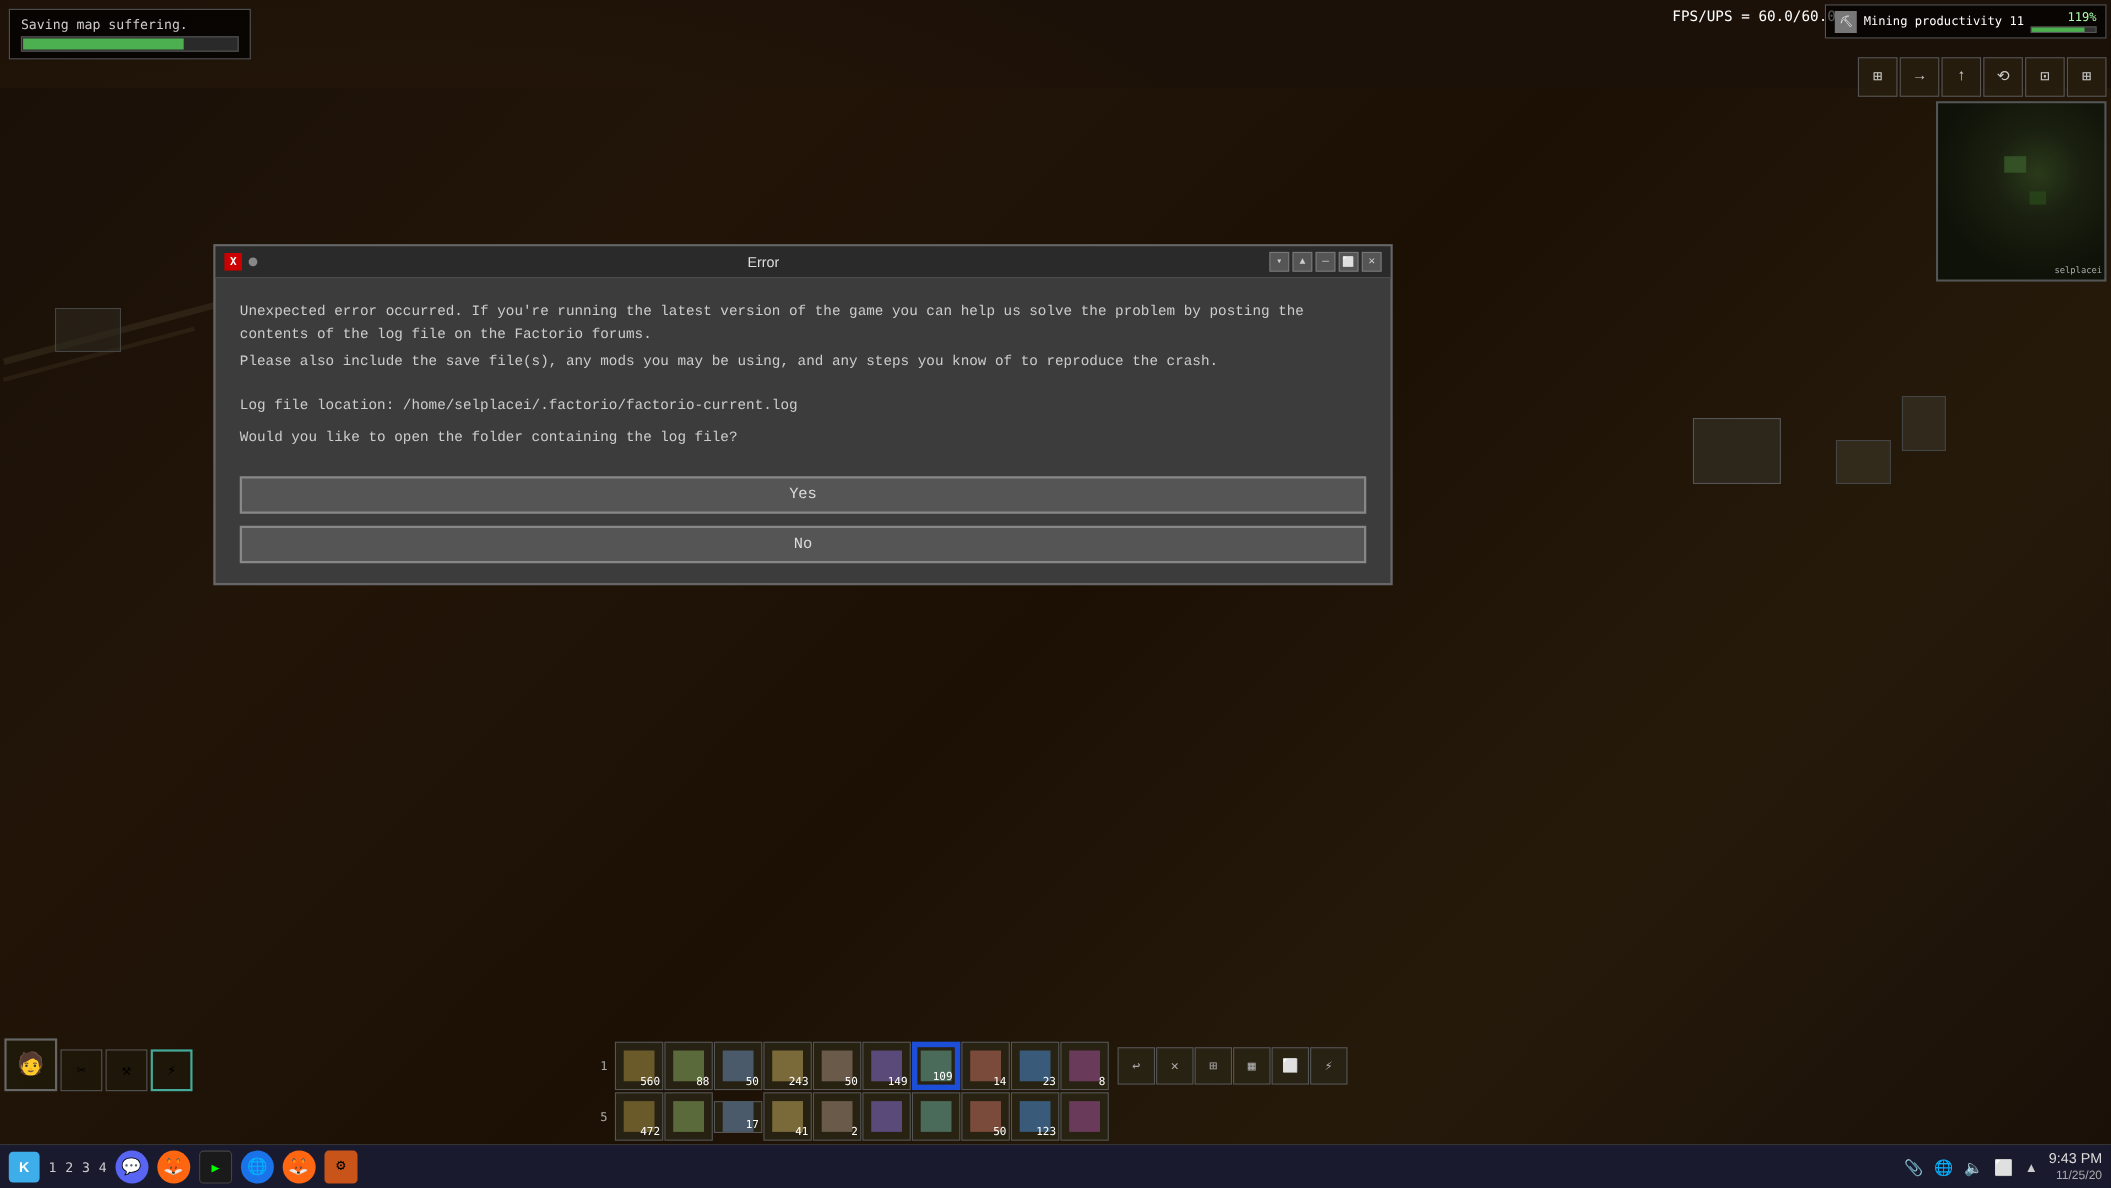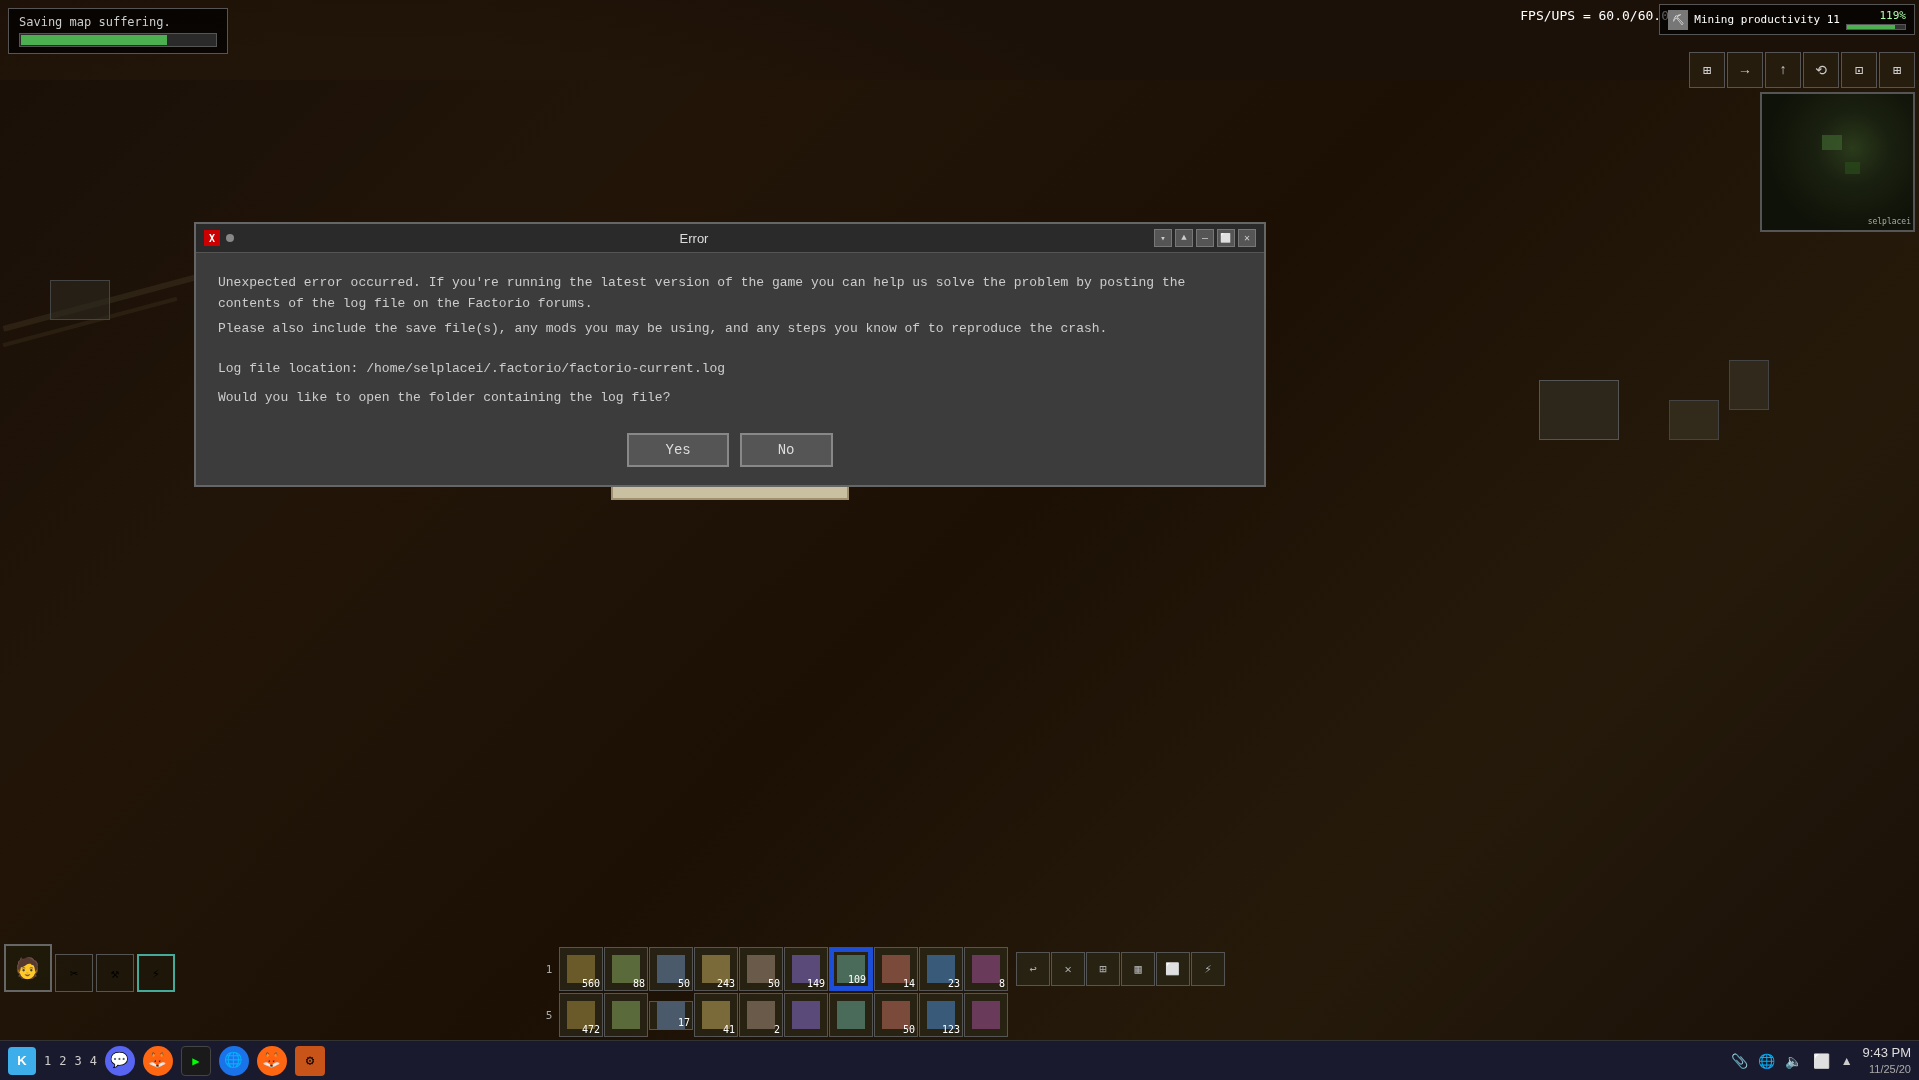--- a/index.html
+++ b/index.html
@@ -189,21 +189,21 @@
 
 <div id="toolbar-icons" style="position:absolute;top:52px;right:4px;display:flex;gap:2px;z-index:15;">
   <div class="toolbar-icon" style="font-size:14px;">⊞</div>
   <div class="toolbar-icon" style="font-size:14px;">→</div>
   <div class="toolbar-icon" style="font-size:14px;">↑</div>
   <div class="toolbar-icon" style="font-size:14px;">⟲</div>
   <div class="toolbar-icon" style="font-size:14px;">⊡</div>
   <div class="toolbar-icon" style="font-size:14px;">⊞</div>
 </div>
 
-<div id="minimap" style="position:absolute;top:92px;right:4px;width:155px;height:140px;background:#0f1208;border:2px solid #555;overflow:hidden;z-index:15;">
+<div id="minimap" style="position:absolute;top:92px;right:4px;width:155px;height:164px;background:#0f1208;border:2px solid #555;overflow:hidden;z-index:15;">
   <div style="width:100%;height:100%;background:radial-gradient(circle at 60% 40%,#2a3a1a 0%,#1a2010 30%,#0f1208 70%);position:relative;">
     <div style="position:absolute;top:30%;left:40%;width:20px;height:15px;background:#3a5a2a;opacity:0.8;"></div>
     <div style="position:absolute;top:50%;left:55%;width:15px;height:12px;background:#2a4a1a;opacity:0.7;"></div>
 
     <div style="position:absolute;bottom:4px;right:2px;color:#aaa;font-size:8px;font-family:monospace;">selplacei</div>
   </div>
 </div>
 
 <div id="error-dialog" style="position:absolute;top:222px;left:194px;width:1072px;background:#3c3c3c;border:2px solid #666;z-index:100;">
 
@@ -221,21 +221,21 @@
       <div style="width:18px;height:18px;background:#555;border:1px solid #777;display:flex;align-items:center;justify-content:center;color:#ccc;font-size:10px;cursor:pointer;">✕</div>
     </div>
   </div>
 
   <div style="padding:20px 22px 18px 22px;color:#ccc;font-size:13px;font-family:'Courier New',monospace;line-height:1.6;">
     <div style="margin-bottom:4px;">Unexpected error occurred. If you're running the latest version of the game you can help us solve the problem by posting the contents of the log file on the Factorio forums.</div>
     <div style="margin-bottom:20px;">Please also include the save file(s), any mods you may be using, and any steps you know of to reproduce the crash.</div>
     <div style="margin-bottom:8px;">Log file location: /home/selplacei/.factorio/factorio-current.log</div>
     <div style="margin-bottom:24px;">Would you like to open the folder containing the log file?</div>
 
-    <div style="display:flex;justify-content:center;gap:11px;">
+    <div style="display:flex;justify-content:center;gap:11px;flex-direction:column;">
       <button style="padding:7px 36px;background:#555;border:2px solid #888;color:#ddd;font-size:14px;font-family:'Courier New',monospace;cursor:pointer;min-width:80px;">Yes</button>
       <button style="padding:7px 36px;background:#555;border:2px solid #888;color:#ddd;font-size:14px;font-family:'Courier New',monospace;cursor:pointer;min-width:80px;">No</button>
     </div>
   </div>
 </div>
 
 <div id="pause-menu" style="position:absolute;top:408px;left:611px;width:238px;display:flex;flex-direction:column;gap:4px;z-index:50;">
   <button style="background:#c8c0a0;border:2px solid #a09070;color:#222;padding:11px;font-size:16px;font-family:sans-serif;cursor:pointer;">Settings</button>
   <button style="background:#c8c0a0;border:2px solid #a09070;color:#222;padding:11px;font-size:16px;font-family:sans-serif;cursor:pointer;">Quit game</button>
 </div>

